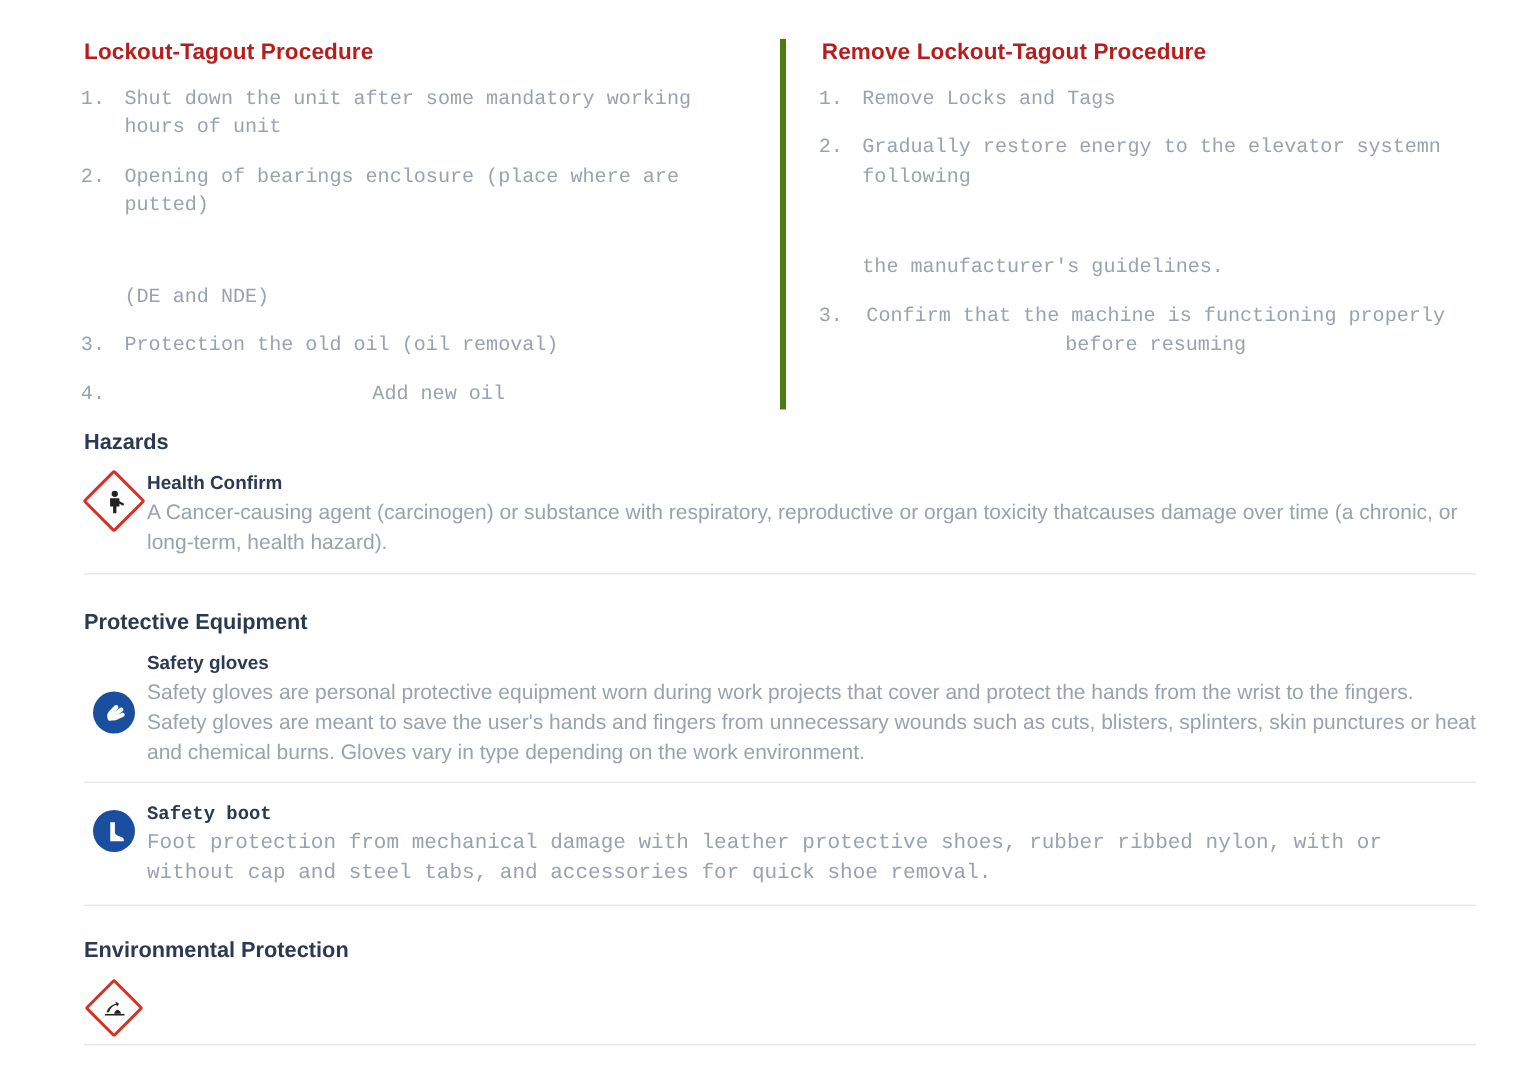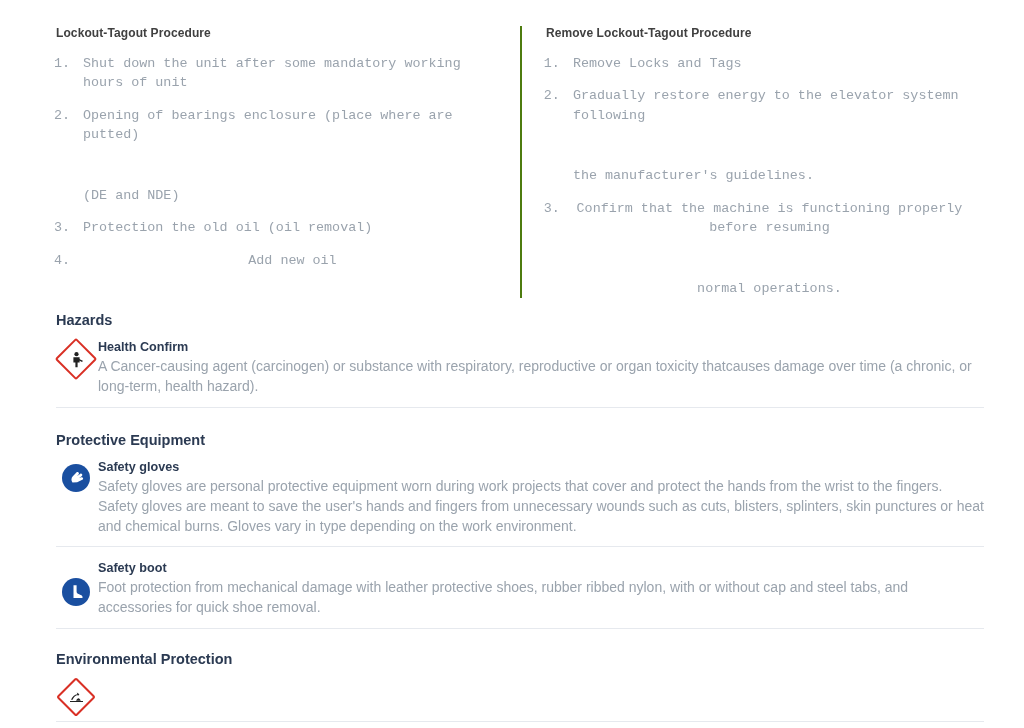--- a/index.html
+++ b/index.html
@@ -28,26 +28,26 @@
     display: flex;
     align-items: stretch;
     margin-bottom: 14px;
   }
   .proc-col {
     width: 468px;
     padding-right: 18px;
   }
   .proc-col.right {
     padding-left: 24px;
-    border-left: 2px solid #4d7c0f;
+    border-left: 4px solid #4d7c0f;
   }
   .proc-title {
-    font-size: 12px;
+    font-size: 15px;
     font-weight: bold;
-    color: #404040;
+    color: #b91c1c;
     margin: 0 0 14px 0;
     letter-spacing: 0.1px;
   }
   ol.proc-list {
     margin: 0;
     padding: 0 0 0 22px;
     list-style: decimal;
     color: #9aa3ad;
     font-size: 13.4px;
     line-height: 1.45;
@@ -161,21 +161,20 @@
       <div class="proc-col right">
         <h2 class="proc-title">Remove Lockout-Tagout Procedure</h2>
         <ol class="proc-list">
           <li><span>Remove Locks and Tags</span></li>
           <li>
             <span>Gradually restore energy to the elevator systemn following</span>
             <span class="proc-sub"> the manufacturer's guidelines.</span>
           </li>
           <li>
             <span>Confirm that the machine is functioning properly  before resuming</span>
-            <span class="proc-sub">normal operations.</span>
           </li>
         </ol>
       </div>
     </div>
 
     <div class="section">
       <h2 class="section-title">Hazards</h2>
 
       <div class="item">
         <div class="item-icon">
@@ -192,35 +191,35 @@
         <div class="item-body">
           <p class="item-title">Health Confirm</p>
           <p class="item-desc">A Cancer-causing agent (carcinogen) or substance with respiratory, reproductive or organ toxicity thatcauses damage over time (a chronic, or long-term, health hazard).</p>
         </div>
       </div>
     </div>
 
     <div class="section pe-items" style="margin-top:24px;">
       <h2 class="section-title">Protective Equipment</h2>
 
-      <div class="item" style="">
+      <div class="item" style="align-items:center;">
         <div class="item-icon">
           <div class="ppe">
             <svg width="17" height="17" viewBox="0 0 17 17" aria-hidden="true">
               <path d="M4.5 13.5 C3 11.5 3.2 9 4.6 7.4 L8.4 3.4 c0.6-0.6 1.5-0.6 2.1 0 0.6 0.6 0.6 1.5 0 2.1 l-1.7 1.8 3.3-2.4 c0.7-0.5 1.6-0.3 2 0.4 0.4 0.7 0.2 1.5-0.5 2 l-2.7 2 2.3-1 c0.7-0.3 1.5 0 1.8 0.7 0.3 0.7 0 1.5-0.7 1.8 l-5.1 2.4 z" fill="#ffffff"></path>
             </svg>
           </div>
         </div>
         <div class="item-body">
           <p class="item-title">Safety gloves</p>
           <p class="item-desc">Safety gloves are personal protective equipment worn during work projects that cover and protect the hands from the wrist to the fingers. Safety gloves are meant to save the user's hands and fingers from unnecessary wounds such as cuts, blisters, splinters, skin punctures or heat and chemical burns. Gloves vary in type depending on the work environment.</p>
         </div>
       </div>
 
-      <div class="item" style="align-items:center;">
+      <div class="item" style="font-family:Liberation Mono, monospace;">
         <div class="item-icon">
           <div class="ppe">
             <svg width="17" height="17" viewBox="0 0 17 17" aria-hidden="true">
               <path d="M5.5 2.2 h3.1 v6.3 c0 1.3 0.8 2.1 2 2.6 l2.6 1.1 c0.9 0.4 1.3 0.9 1.3 1.8 v0.9 H5.5 z" fill="#ffffff"></path>
             </svg>
           </div>
         </div>
         <div class="item-body">
           <p class="item-title">Safety boot</p>
           <p class="item-desc">Foot protection from mechanical damage with leather protective shoes, rubber ribbed nylon, with or without cap and steel tabs, and accessories for quick shoe removal.</p>

